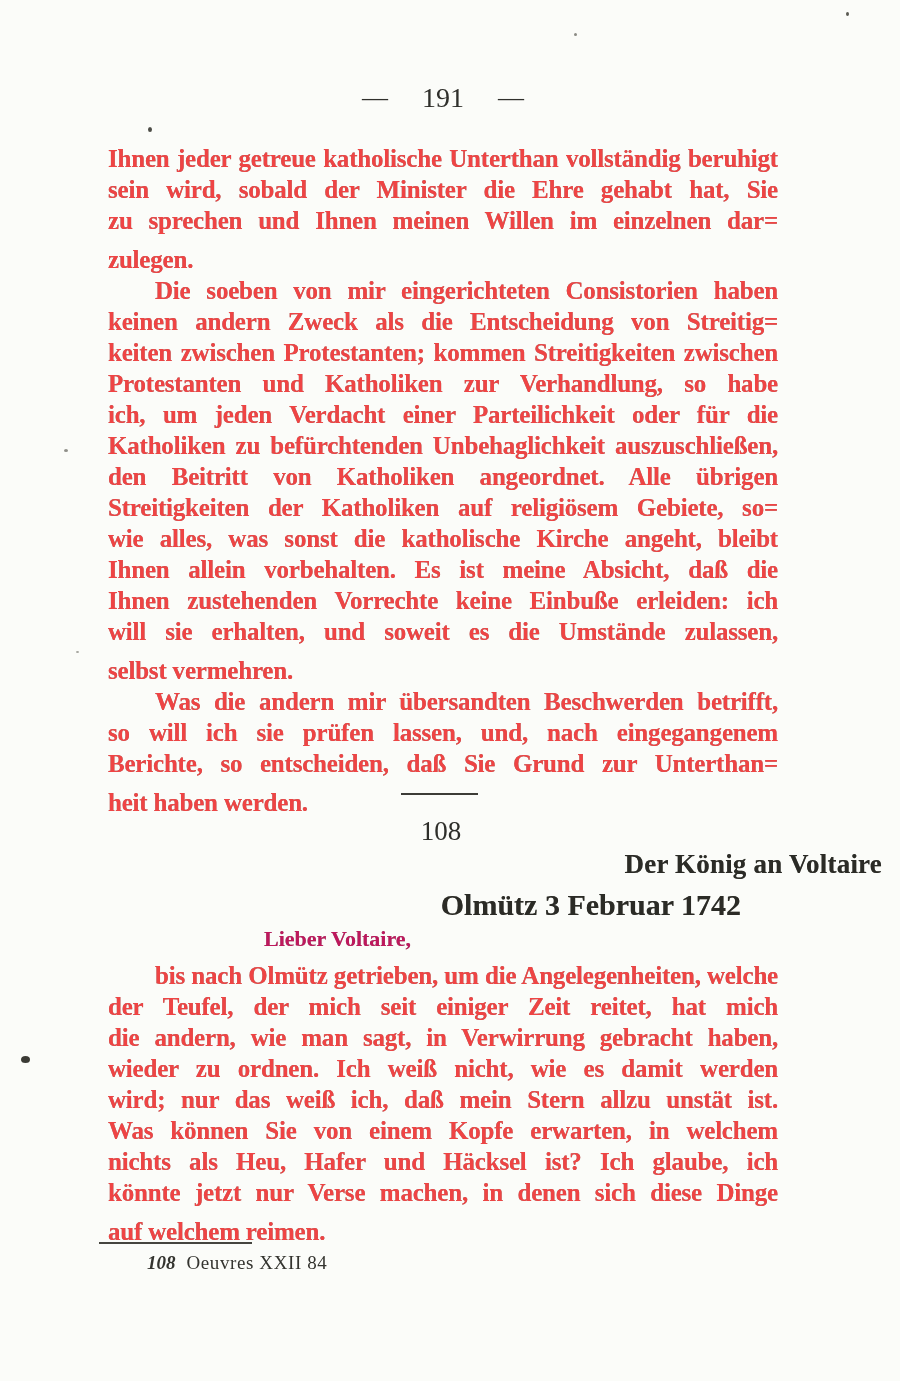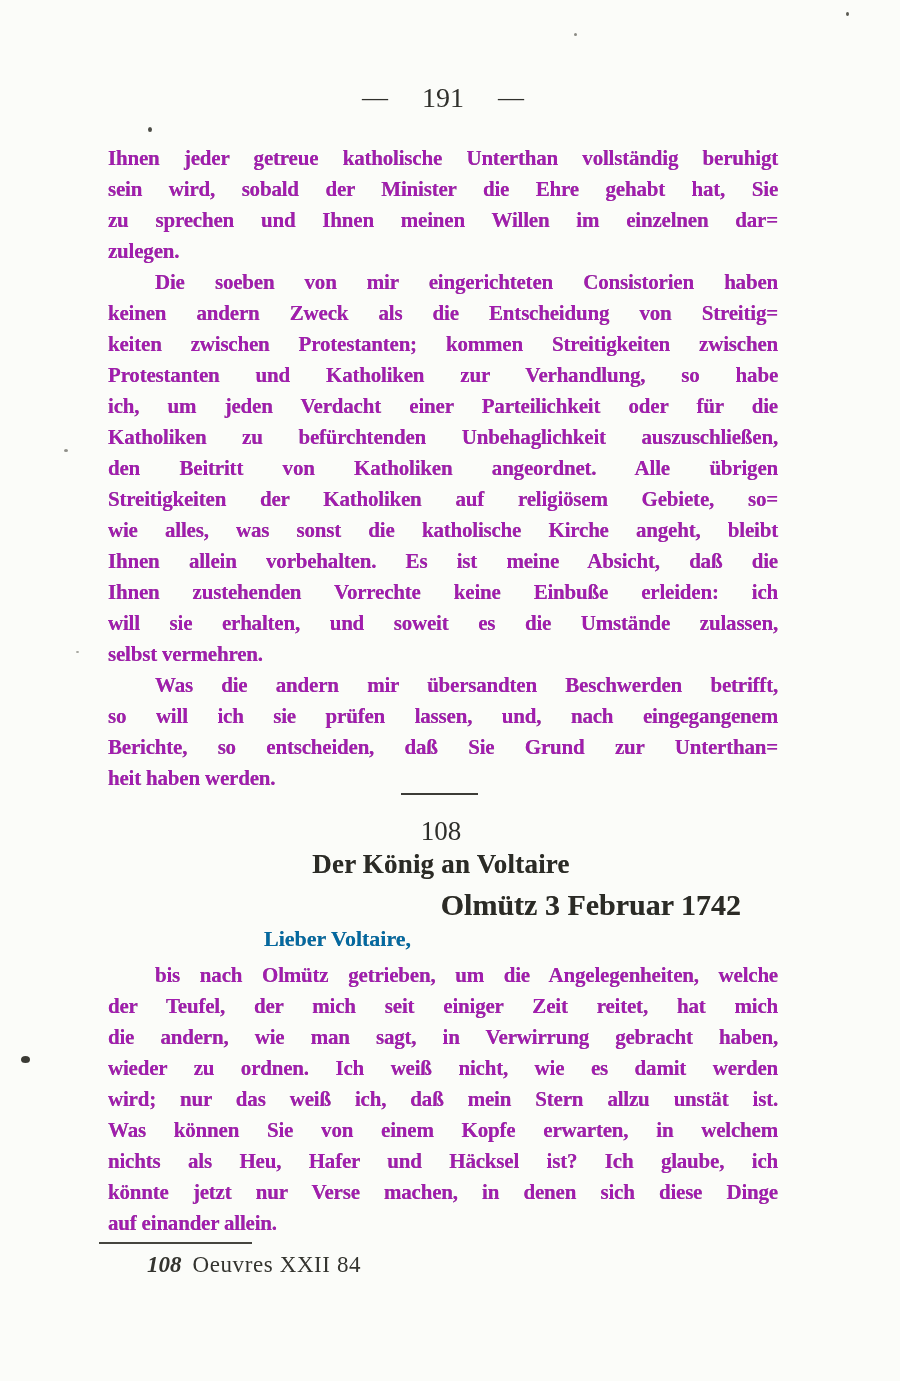--- a/index.html
+++ b/index.html
@@ -25,37 +25,37 @@
     display: flex;
     align-items: center;
     gap: 34px;
   }
   .page-head .dash { font-size: 26px; letter-spacing: 0; }
   
   .text-block {
     position: absolute;
     left: 108px;
     width: 670px;
-    font-size: 21px;
+    font-size: 25px;
     font-weight: 700;
     letter-spacing: -0.2px;
     line-height: 31px;
-    color: #a21caf;
+    color: #ef4444;
     text-shadow: 0 0 0.5px rgba(43,43,38,0.55);
   }
   #letter1-body { top: 143px; }
   #letter2-body { top: 960px; }
   .line {
     height: 31px;
     text-align: justify;
     text-align-last: justify;
     white-space: normal;
     overflow: visible;
   }
-  .para > .line:last-child { text-align-last: left; }
+  .para > .line:last-child { text-align-last: left; margin-top: 8px; }
   .para.indent > .line:first-child { text-indent: 47px; }
   
   .divider {
     position: absolute;
     top: 793px; left: 401px;
     width: 77px; height: 2px;
     background: #3c3c37;
   }
   .section-number {
     position: absolute;
@@ -63,21 +63,21 @@
     width: 882px;
     text-align: center;
     font-size: 27px;
     font-weight: 400;
     color: #2e2e2a;
   }
   .section-title {
     position: absolute;
     top: 849px; left: 0;
     width: 882px;
-    text-align: center;
+    text-align: right;
     font-size: 27px;
     font-weight: 700;
     letter-spacing: 0.2px;
     color: #2b2b26;
     text-shadow: 0 0 0.5px rgba(43,43,38,0.55);
   }
   .dateline {
     position: absolute;
     top: 888px; left: 108px;
     width: 633px;
@@ -85,34 +85,34 @@
     font-size: 30px;
     font-weight: 700;
     color: #2b2b26;
     text-shadow: 0 0 0.5px rgba(43,43,38,0.5);
   }
   .salutation {
     position: absolute;
     top: 926px; left: 264px;
     font-size: 22px;
     font-weight: 700;
-    color: #0369a1;
+    color: #be185d;
     text-shadow: 0 0 0.5px rgba(43,43,38,0.5);
   }
   
   .footnote-rule {
     position: absolute;
     top: 1242px; left: 99px;
     width: 153px; height: 2px;
     background: #45453f;
   }
   .footnote {
     position: absolute;
     top: 1252px; left: 147px;
-    font-size: 23px;
+    font-size: 19px;
     color: #34342f;
     white-space: nowrap;
   }
   .footnote .fn-num {
     font-style: italic;
     font-weight: 700;
     margin-right: 11px;
   }
   .footnote .fn-ref { letter-spacing: 0.6px; }
   
@@ -178,21 +178,21 @@
   <div class="text-block" id="letter2-body">
     <div class="para indent">
         <div class="line">bis nach Olmütz getrieben, um die Angelegenheiten, welche</div>
         <div class="line">der Teufel, der mich seit einiger Zeit reitet, hat mich</div>
         <div class="line">die andern, wie man sagt, in Verwirrung gebracht haben,</div>
         <div class="line">wieder zu ordnen. Ich weiß nicht, wie es damit werden</div>
         <div class="line">wird; nur das weiß ich, daß mein Stern allzu unstät ist.</div>
         <div class="line">Was können Sie von einem Kopfe erwarten, in welchem</div>
         <div class="line">nichts als Heu, Hafer und Häcksel ist? Ich glaube, ich</div>
         <div class="line">könnte jetzt nur Verse machen, in denen sich diese Dinge</div>
-        <div class="line">auf einander allein.</div>
+        <div class="line">auf welchem reimen.</div>
       </div>
   </div>
 
   <div class="footnote-rule"></div>
 
   <div class="footnote">
     <span class="fn-num">108</span><span class="fn-ref">Oeuvres XXII 84</span>
   </div>
 
   <div class="speck s1"></div>

